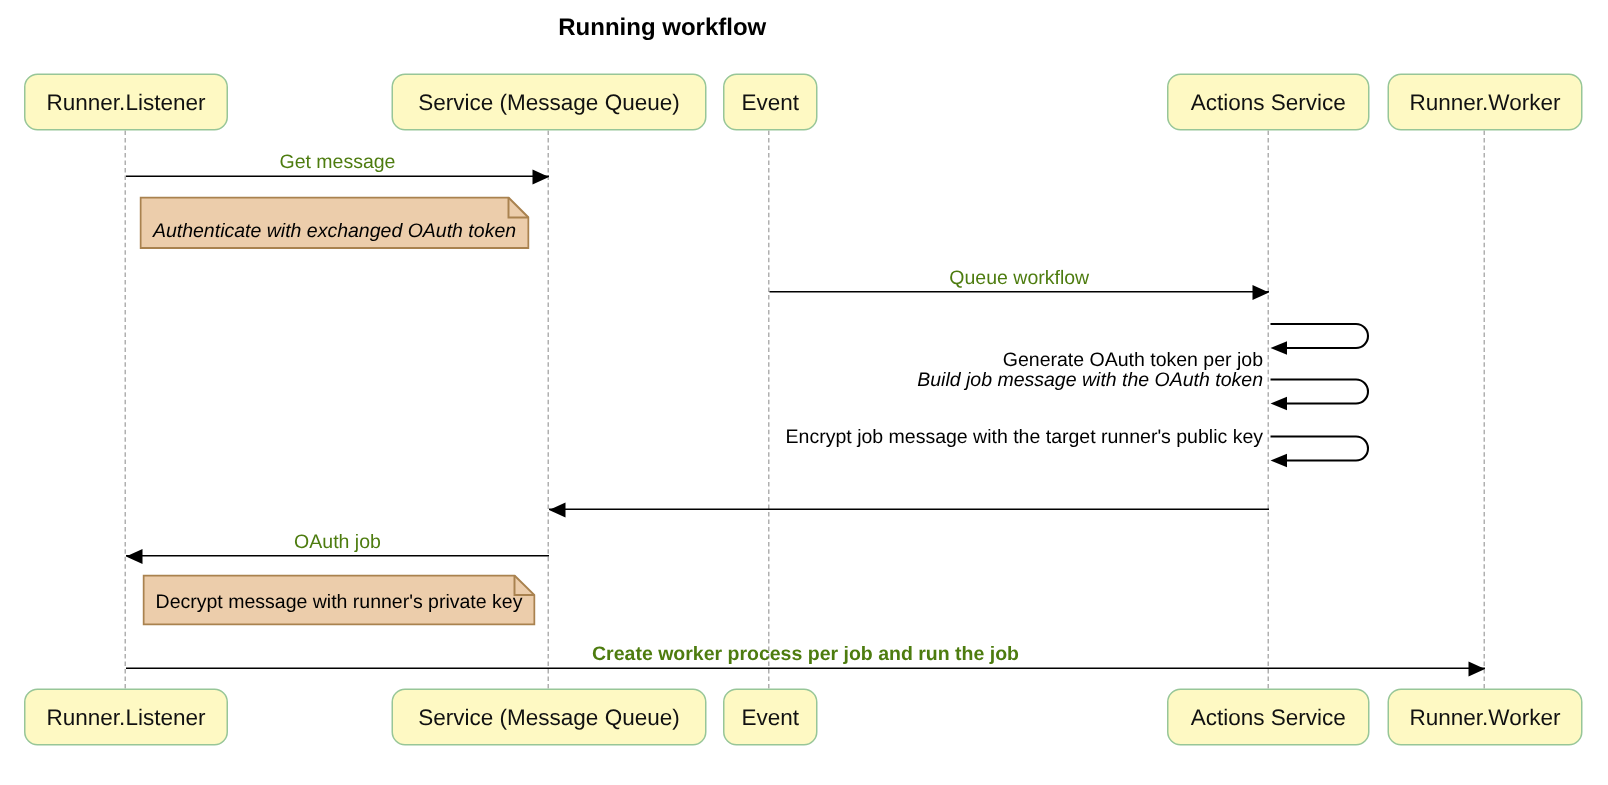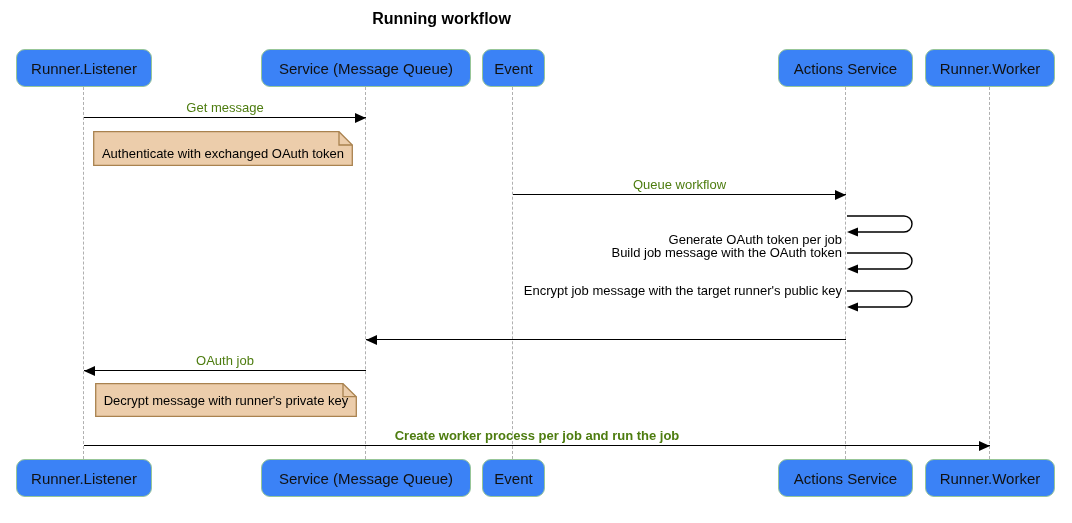--- a/index.html
+++ b/index.html
@@ -8,21 +8,21 @@
     font-family:"Liberation Sans","DejaVu Sans",sans-serif;color:#111;overflow:hidden;
   }
   .title{
     position:absolute;left:0;top:10px;width:883px;text-align:center;
     font-size:16px;font-weight:bold;color:#000;
   }
   .lifeline{
     position:absolute;width:0;border-left:1.4px dashed #b0b0b0;
   }
   .actor{
-    position:absolute;height:38px;background:#3b82f6;border:1px solid #97c698;
+    position:absolute;height:38px;background:#fef9c3;border:1px solid #97c698;
     border-radius:9px;display:flex;align-items:center;justify-content:center;
     font-size:15px;color:#111;box-sizing:border-box;white-space:nowrap;
   }
   .mlabel{
     position:absolute;height:16px;line-height:16px;font-size:13px;color:#4d7c0f;
     text-align:center;white-space:nowrap;
   }
   .mline{
     position:absolute;height:0;border-top:1.4px solid #000;
   }
@@ -90,39 +90,39 @@
       <span>Actions Service</span>
     </div>
   <div class="actor" style="left:925px;top:459px;width:130px;">
       <span>Runner.Worker</span>
     </div>
 
   <div class="mlabel" style="left:84px;top:100px;width:282px;">Get message</div>
   <div class="mline" style="left:84px;top:117px;width:282px;"></div>
   <div class="ah-r" style="left:355px;top:112.7px;"></div>
 
-  <div class="note" style="left:93px;top:131px;width:260px;height:44px;">
+  <div class="note" style="left:93px;top:131px;width:260px;height:44px;font-style:italic;">
     <svg width="260" height="35">
       <path d="M0.7,0.7 H246 L259.3,14 V34.3 H0.7 Z" fill="#eccdab" stroke="#a9824f" stroke-width="1.3"></path>
       <path d="M246,0.7 V14 H259.3" fill="none" stroke="#a9824f" stroke-width="1.3"></path>
     </svg>
     <div class="note-text">Authenticate with exchanged OAuth token</div>
   </div>
 
   <div class="mlabel" style="left:513px;top:177px;width:333px;">Queue workflow</div>
   <div class="mline" style="left:513px;top:194px;width:333px;"></div>
   <div class="ah-r" style="left:835px;top:189.7px;"></div>
 
   <div class="selflabel" style="right:230px;top:208px;width:420px;margin-top:24px;">Generate OAuth token per job</div>
   <svg class="selfloop" style="left:846px;top:212px;" width="74" height="26">
     <path d="M1,4 H58 a8,8 0 0 1 0,16 H12" fill="none" stroke="#000" stroke-width="1.4"></path>
     <polygon points="12,15.5 12,24.5 1,20" fill="#000"></polygon>
   </svg>
 
-  <div class="selflabel" style="right:230px;top:245px;width:420px;">Build job message with the OAuth token</div>
+  <div class="selflabel" style="right:230px;top:245px;width:420px;font-style:italic;">Build job message with the OAuth token</div>
   <svg class="selfloop" style="left:846px;top:249px;" width="74" height="26">
     <path d="M1,4 H58 a8,8 0 0 1 0,16 H12" fill="none" stroke="#000" stroke-width="1.4"></path>
     <polygon points="12,15.5 12,24.5 1,20" fill="#000"></polygon>
   </svg>
 
   <div class="selflabel" style="right:230px;top:283px;width:420px;">Encrypt job message with the target runner's public key</div>
   <svg class="selfloop" style="left:846px;top:287px;" width="74" height="26">
     <path d="M1,4 H58 a8,8 0 0 1 0,16 H12" fill="none" stroke="#000" stroke-width="1.4"></path>
     <polygon points="12,15.5 12,24.5 1,20" fill="#000"></polygon>
   </svg>

